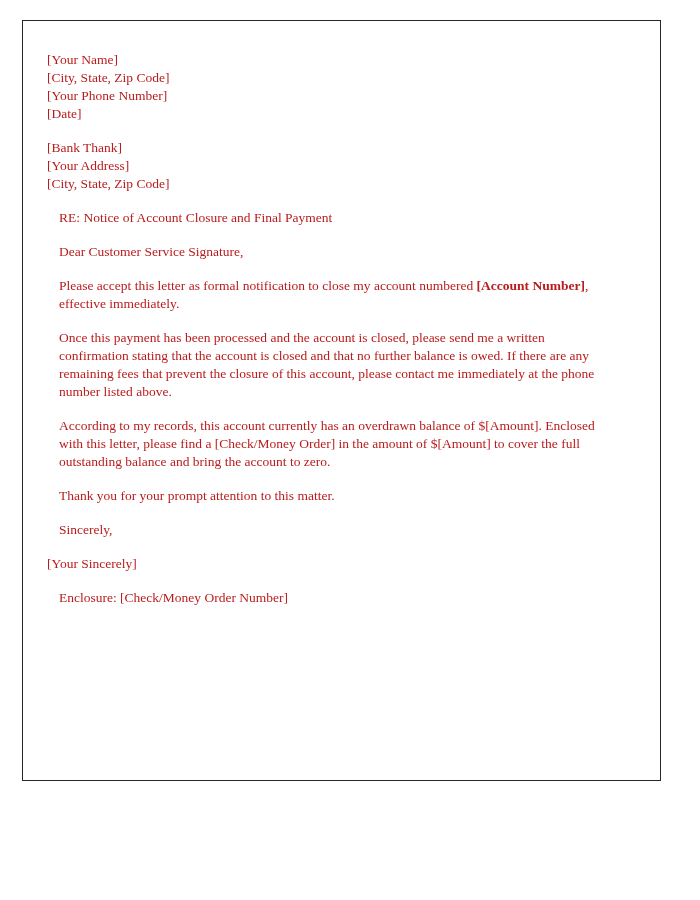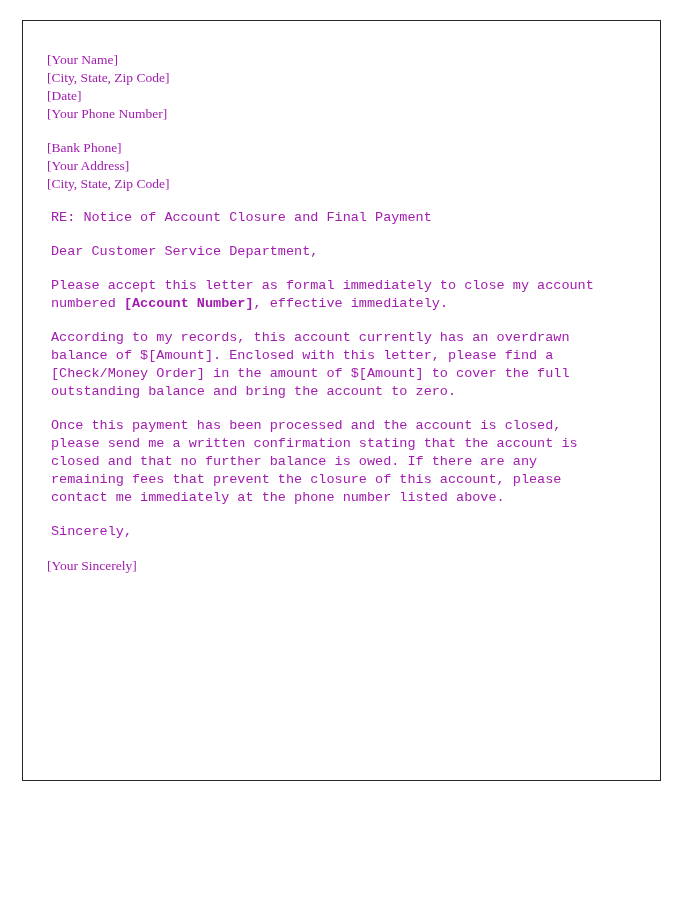--- a/index.html
+++ b/index.html
@@ -18,76 +18,77 @@
     left: 22px;
     top: 20px;
     width: 639px;
     height: 761px;
     border: 1px solid #262626;
     box-sizing: border-box;
     background: #ffffff;
   }
   .letter-body {
     padding: 30px 53px 0 24px;
-    color: #a21caf;
+    color: #b91c1c;
     font-size: 13.5px;
     line-height: 18px;
     text-align: left;
   }
   .block {
     margin: 0 0 16px 0;
   }
   .block:last-child {
     margin-bottom: 0;
   }
   .line {
     display: block;
     white-space: pre-wrap;
   }
   .para {
-    margin: 0 0 16px 4px;
+    margin: 0 0 16px 12px;
     white-space: normal;
-    font-family: Liberation Mono, monospace;
   }
   .bold {
     font-weight: bold;
   }
 </style>
 </head>
 <body>
 
 <div class="page-frame">
   <div class="letter-body">
 
     <div class="block">
       <span class="line">[Your Name]</span>
       <span class="line">[City, State, Zip Code]</span>
+      <span class="line">[Your Phone Number]</span>
       <span class="line">[Date]</span>
-      <span class="line">[Your Phone Number]</span>
     </div>
 
     <div class="block">
-      <span class="line">[Bank Phone]</span>
+      <span class="line">[Bank Thank]</span>
       <span class="line">[Your Address]</span>
       <span class="line">[City, State, Zip Code]</span>
     </div>
 
     <p class="para">RE: Notice of Account Closure and Final Payment</p>
 
-    <p class="para">Dear Customer Service Department,</p>
+    <p class="para">Dear Customer Service Signature,</p>
 
-    <p class="para"><span>Please accept this letter as formal immediately to close my account numbered </span><span class="bold">[Account Number]</span><span>, effective immediately.</span></p>
+    <p class="para"><span>Please accept this letter as formal notification to close my account numbered </span><span class="bold">[Account Number]</span><span>, effective immediately.</span></p>
+
+    <p class="para">Once this payment has been processed and the account is closed, please send me a written confirmation stating that the account is closed and that no further balance is owed. If there are any remaining fees that prevent the closure of this account, please contact me immediately at the phone number listed above.</p>
 
     <p class="para">According to my records, this account currently has an overdrawn balance of $[Amount]. Enclosed with this letter, please find a [Check/Money Order] in the amount of $[Amount] to cover the full outstanding balance and bring the account to zero.</p>
 
-    <p class="para">Once this payment has been processed and the account is closed, please send me a written confirmation stating that the account is closed and that no further balance is owed. If there are any remaining fees that prevent the closure of this account, please contact me immediately at the phone number listed above.</p>
 
-
+    <p class="para">Thank you for your prompt attention to this matter.</p>
 
     <p class="para">Sincerely,</p>
 
     <div class="block">
       <span class="line">[Your Sincerely]</span>
     </div>
 
+    <p class="para">Enclosure: [Check/Money Order Number]</p>
 
   </div>
 </div>
 
 </body></html>

